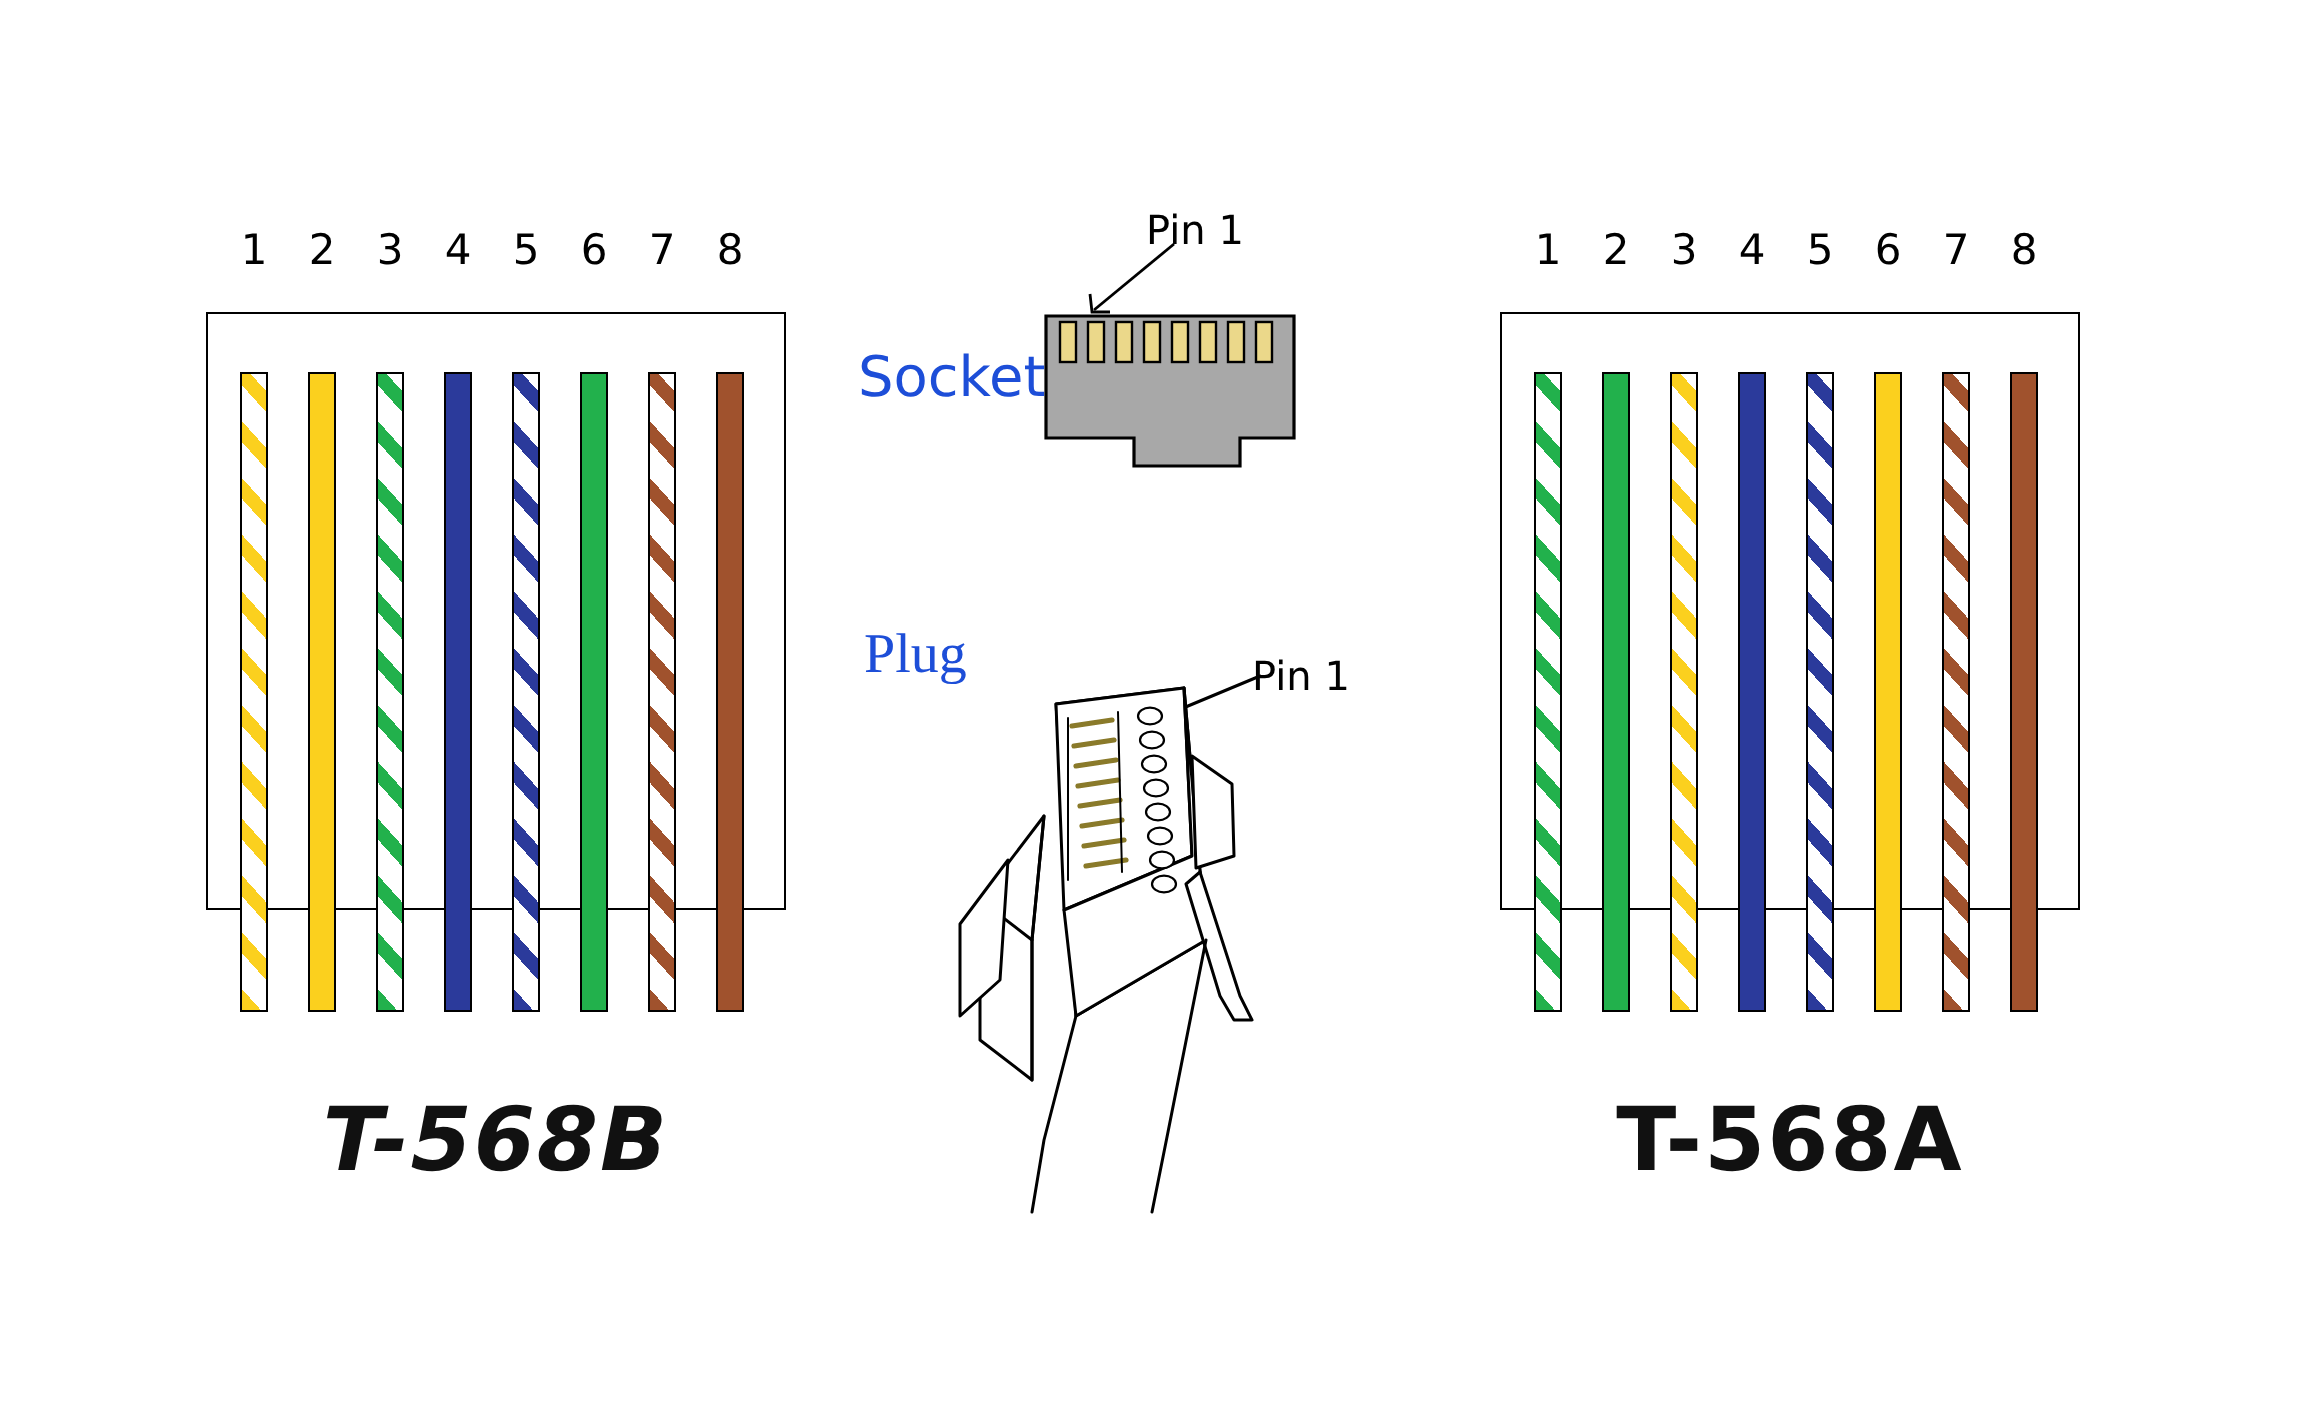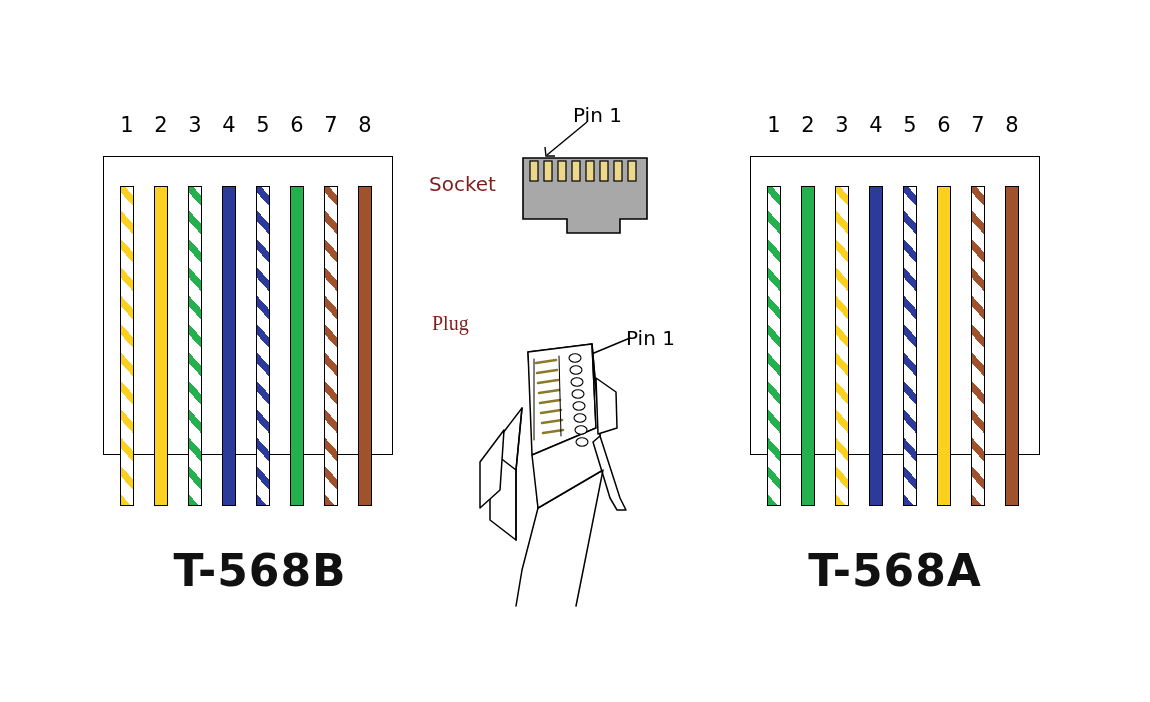--- a/index.html
+++ b/index.html
@@ -61,22 +61,22 @@
     font-weight: bold;
     color: #111;
     letter-spacing: 1px;
     text-align: center;
     font-family: "DejaVu Sans", "Liberation Sans", sans-serif;
   }
 
   
   .part-label {
     position: absolute;
-    font-size: 20px;
-    color: #7f1d1d;
+    font-size: 28px;
+    color: #1d4ed8;
   }
   .pin1-label {
     position: absolute;
     font-size: 20px;
     color: #000;
   }
 
   
   .illus { position: absolute; }
 </style>
@@ -118,21 +118,21 @@
         <div class="fill" style="background: rgb(34, 177, 76);"></div>
       </div>
       <div class="wire" style="left: 221px; top: 30px; width: 14px; height: 320px;">
         <div class="fill" style="background: repeating-linear-gradient(48deg, rgb(160, 82, 45) 0px, rgb(160, 82, 45) 7px, rgb(255, 255, 255) 7px, rgb(255, 255, 255) 19px);"></div>
       </div>
       <div class="wire" style="left: 255px; top: 30px; width: 14px; height: 320px;">
         <div class="fill" style="background: rgb(160, 82, 45);"></div>
       </div>
     </div>
 
-  <div class="scheme-title" style="left:115px; top:545px; width:290px;">T-568B</div>
+  <div class="scheme-title" style="left:103px; top:545px; width:290px;font-style:italic;">T-568B</div>
 
   <div class="pin-numbers" id="pins-right" style="left:750px; top:113px; width:290px;">
       <div class="pin-num" style="position: absolute; left: 12px; width: 24px;">1</div>
       <div class="pin-num" style="position: absolute; left: 46px; width: 24px;">2</div>
       <div class="pin-num" style="position: absolute; left: 80px; width: 24px;">3</div>
       <div class="pin-num" style="position: absolute; left: 114px; width: 24px;">4</div>
       <div class="pin-num" style="position: absolute; left: 148px; width: 24px;">5</div>
       <div class="pin-num" style="position: absolute; left: 182px; width: 24px;">6</div>
       <div class="pin-num" style="position: absolute; left: 216px; width: 24px;">7</div>
       <div class="pin-num" style="position: absolute; left: 250px; width: 24px;">8</div>

